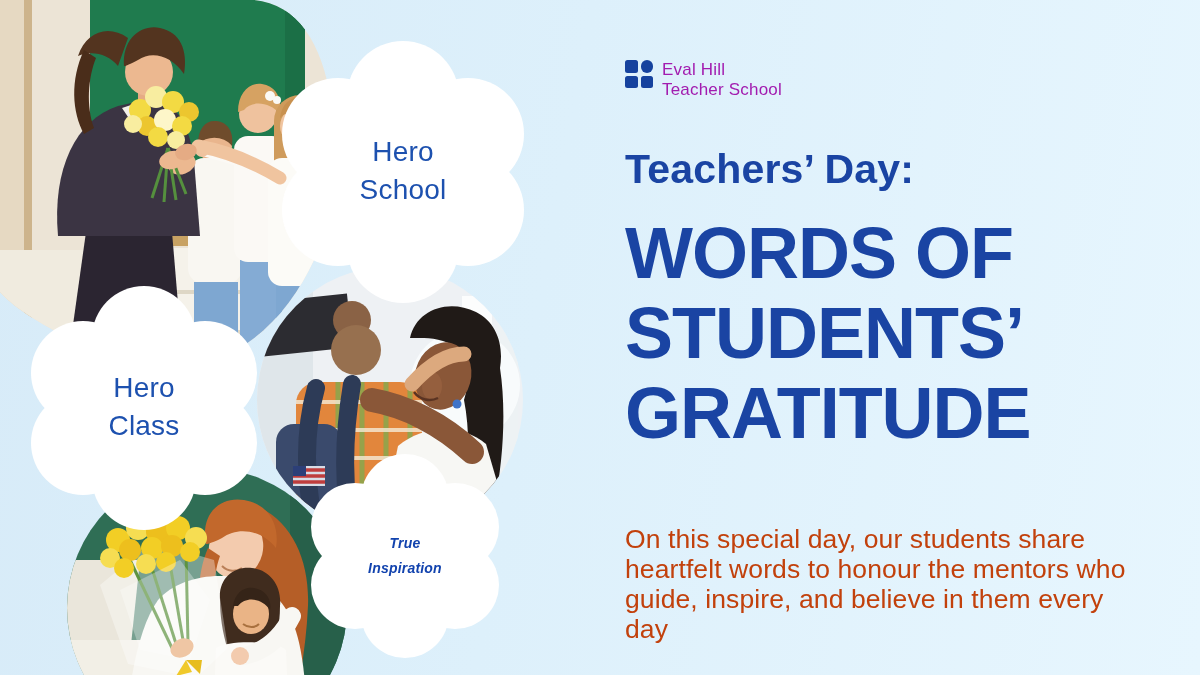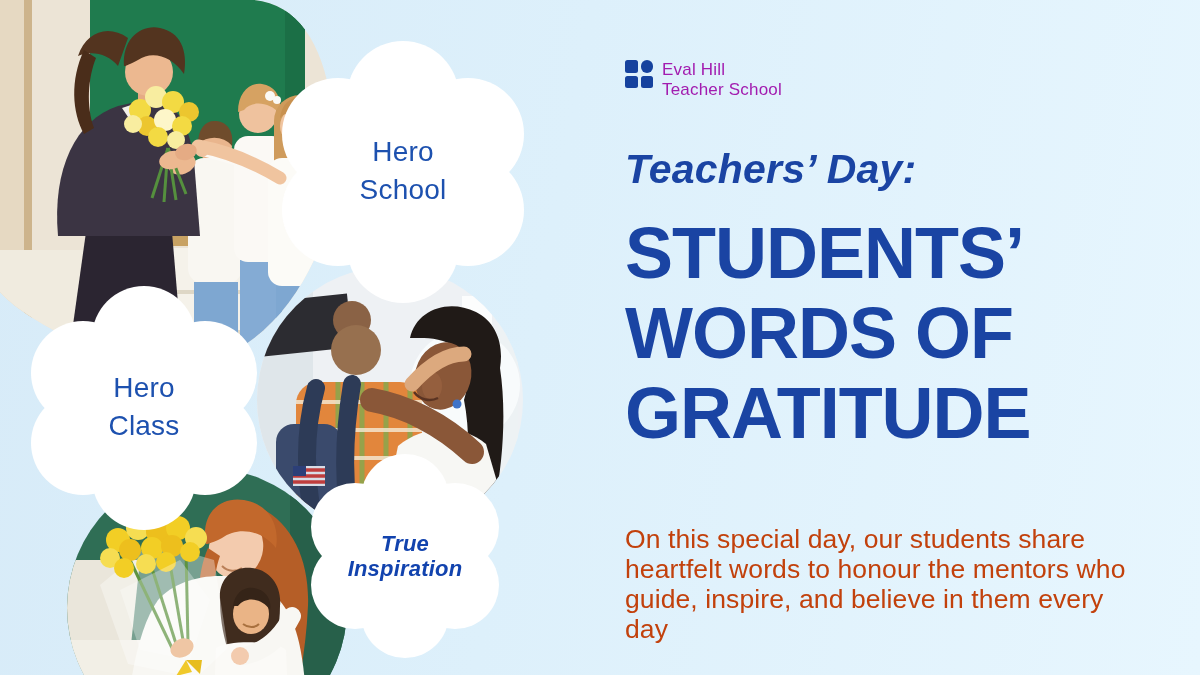--- a/index.html
+++ b/index.html
@@ -11,37 +11,37 @@
   }
   .stage{position:absolute;inset:0;width:1200px;height:675px;}
   .collage{position:absolute;left:0;top:0;width:600px;height:675px;}
   .collage svg{display:block;}
 
   .flower-label{
     position:absolute;text-align:center;color:#1d51af;
     font-size:28px;line-height:38px;letter-spacing:.2px;
   }
   .flower-label.accent{
-    color:#1243ae;font-size:22px;line-height:25px;font-weight:bold;font-style:italic;
+    color:#1243ae;font-size:14px;line-height:25px;font-weight:bold;font-style:italic;
   }
 
   .right-col{position:absolute;left:625px;top:0;width:545px;height:675px;}
 
   .logo-row{position:absolute;left:0;top:60px;display:flex;align-items:flex-start;gap:9px;}
   .logo-icon{position:relative;width:28px;height:28px;flex:0 0 auto;}
   .logo-icon .cell{position:absolute;width:12.5px;height:12.5px;background:#15429e;border-radius:2.5px;}
   .logo-icon .c-tl{left:0;top:0;}
   .logo-icon .c-tr{left:15.5px;top:0;border-radius:50%;}
   .logo-icon .c-bl{left:0;top:15.5px;}
   .logo-icon .c-br{left:15.5px;top:15.5px;}
   .logo-text{font-size:17px;line-height:19.5px;color:#a21caf;letter-spacing:.2px;}
 
   .kicker{
     position:absolute;left:0;top:146px;
-    font-size:41px;font-weight:bold;font-style:italic;
+    font-size:41px;font-weight:bold;
     color:#1a44a3;letter-spacing:.2px;white-space:nowrap;
   }
   .headline{
     position:absolute;left:0;top:213px;
     font-size:72px;font-weight:bold;line-height:80px;letter-spacing:-1px;
     color:#1a44a3;white-space:nowrap;
   }
   .description{
     position:absolute;left:0;top:524px;width:520px;
     font-size:26.5px;line-height:30px;color:#c2410c;letter-spacing:.1px;
@@ -286,20 +286,20 @@
       </div>
       <div class="logo-text">
         <div>Eval Hill</div>
         <div>Teacher School</div>
       </div>
     </div>
 
     <div class="kicker">Teachers’ Day:</div>
 
     <div class="headline">
+      <div>WORDS OF</div>
       <div>STUDENTS’</div>
-      <div>WORDS OF</div>
       <div>GRATITUDE</div>
     </div>
 
     <div class="description">On this special day, our students share heartfelt words to honour the mentors who guide, inspire, and believe in them every day</div>
   </div>
 </div>
 
 </body></html>

